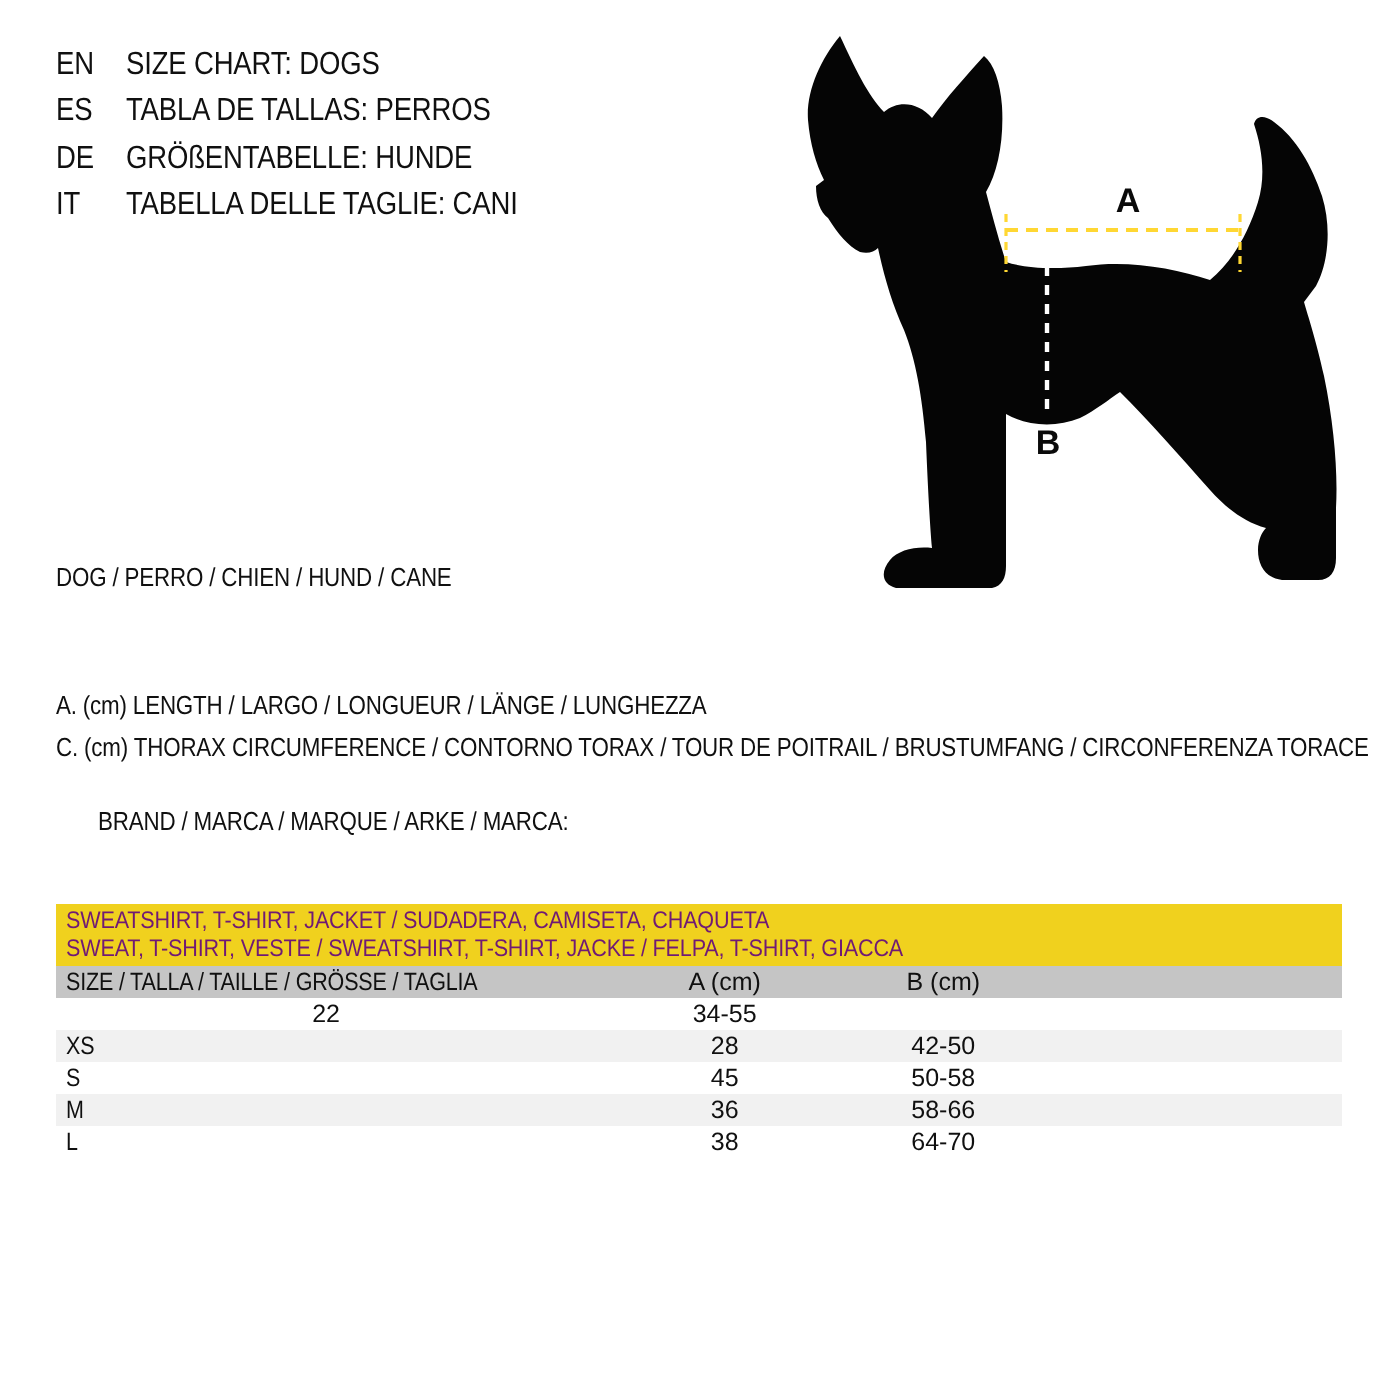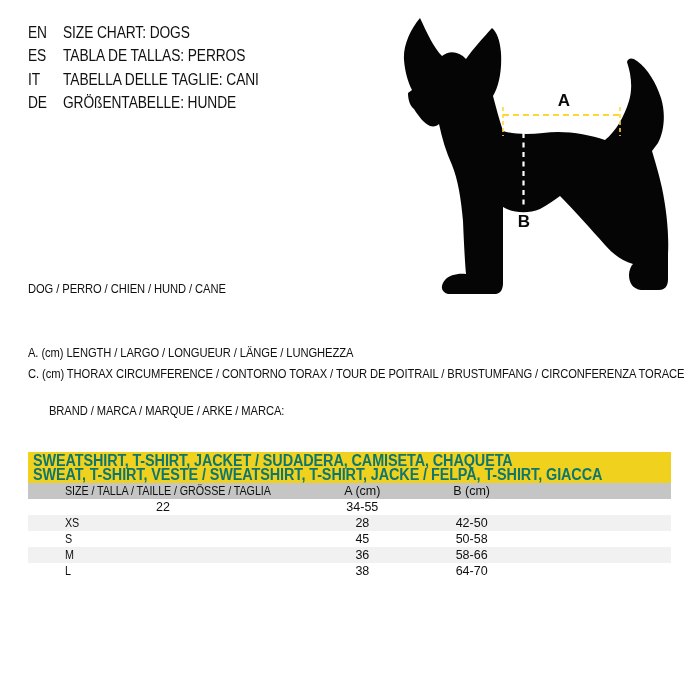--- a/index.html
+++ b/index.html
@@ -30,54 +30,54 @@
   
   .caption{position:absolute;left:28px;font-size:13px;font-weight:500;}
   .cap-dog{top:281px;}
   .cap-measures{top:343px;line-height:20.5px;}
   .cap-brand{top:403px;margin-left:21px;}
   
   .size-table{position:absolute;left:28px;top:452px;width:643px;}
   .banner{
     background:var(--banner-yellow);
     padding:2px 0 2px 5px;
-    font-size:16px;font-weight:bold;line-height:13.5px;color:#0f766e;
+    font-size:12px;font-weight:normal;line-height:13.5px;color:#701a75;
   }
   .trow{
     display:grid;
     grid-template-columns:42% 20% 14% 24%;
     height:16px;align-items:center;
     font-size:12.5px;
   }
   .thead{background:var(--header-gray);}
   .stripe{background:var(--stripe-gray);}
-  .c1{padding-left:5px;overflow:hidden;margin-left:32px;}
+  .c1{padding-left:5px;overflow:hidden;}
   .c2,.c3{text-align:center;}
 </style>
 </head>
 <body>
 
 <div id="page">
 
   <div class="langs">
     <div class="lang-row">
       <span class="lang-code cond">EN</span>
       <span class="cond">SIZE CHART: DOGS</span>
     </div>
     <div class="lang-row">
       <span class="lang-code cond">ES</span>
       <span class="cond">TABLA DE TALLAS: PERROS</span>
     </div>
     <div class="lang-row">
+      <span class="lang-code cond">DE</span>
+      <span class="cond">GRÖßENTABELLE: HUNDE</span>
+    </div>
+    <div class="lang-row">
       <span class="lang-code cond">IT</span>
       <span class="cond">TABELLA DELLE TAGLIE: CANI</span>
-    </div>
-    <div class="lang-row">
-      <span class="lang-code cond">DE</span>
-      <span class="cond">GRÖßENTABELLE: HUNDE</span>
     </div>
   </div>
 
   <svg class="dog-svg" viewBox="380 0 320 320">
     <path fill="#050505" d="
       M 420 18
       C 410 30 403 46 404 60
       C 405 72 408 82 412 90
       L 408 93
       C 408 100 410 106 414 109

